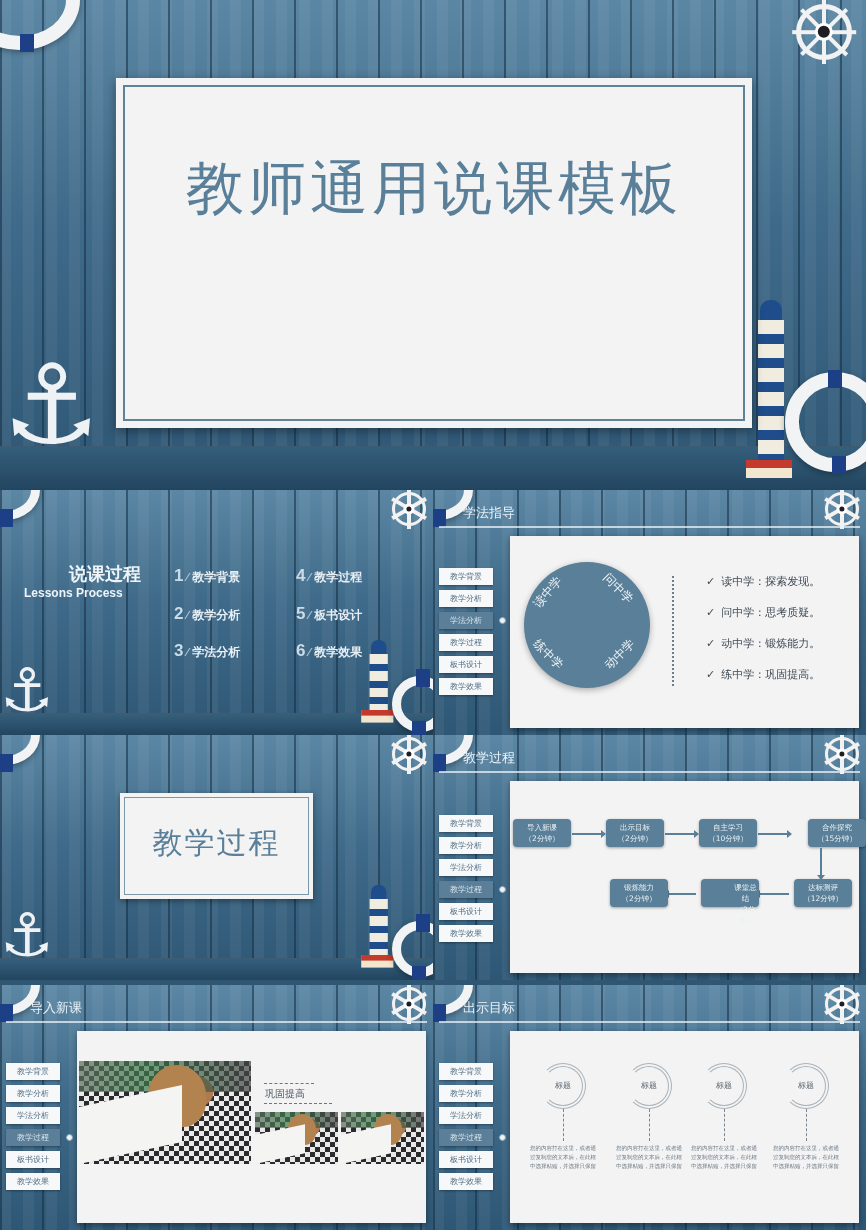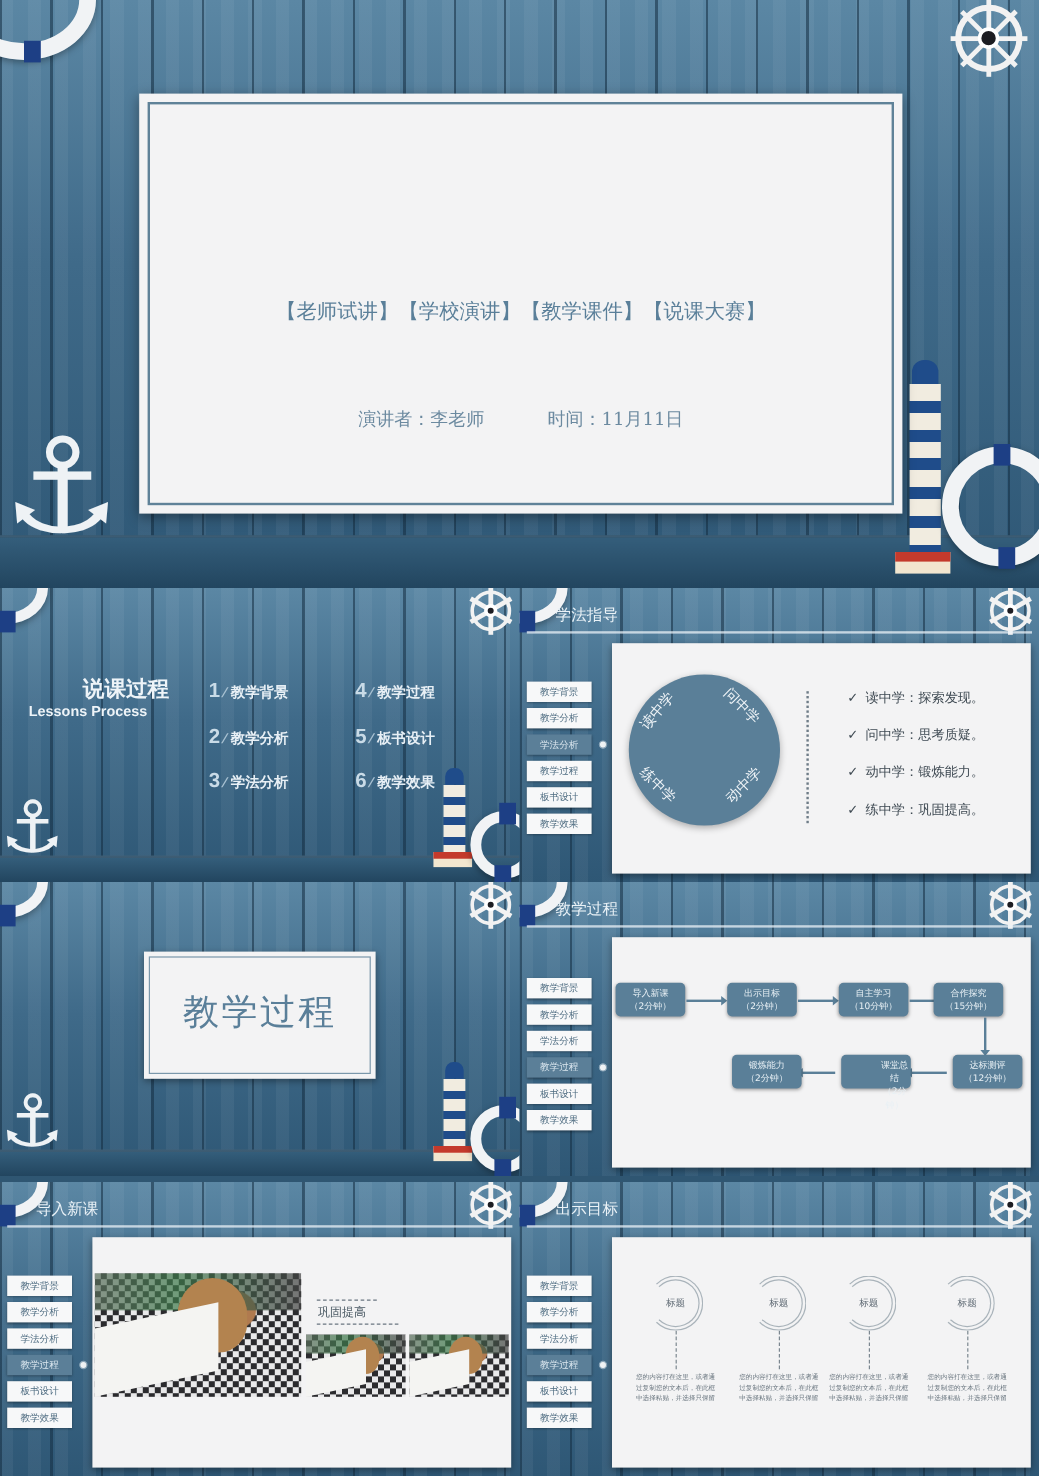--- a/index.html
+++ b/index.html
@@ -159,25 +159,21 @@
   <div class="anchor" style="left:2px;top:350px;font-size:110px;line-height:110px;">⚓</div>
   <div class="lighthouse" style="left:750px;top:300px;">
     <div class="top"></div>
       <div class="body" style="height:140px;"></div>
       <div class="house"></div>
   </div>
   <div class="buoy" style="left:785px;top:372px;width:100px;height:100px;"></div>
 
   <div class="title-card">
     <div class="inner"></div>
-    <div class="tags">【老师试讲】【学校演讲】【教学课件】【说课大赛】</div>
-    <div class="meta-row">
-      <span>演讲者：李老师</span>
-      <span>时间：11月11日</span>
-    </div>
+    <div class="main-title">教师通用说课模板</div>
   </div>
 </div>
 
 <div class="slide wood" style="left:0;top:490px;font-weight:bold;">
   <div class="plank-bottom"></div>
   <div class="buoy" style="left:-30px;top:-30px;width:70px;height:60px;border-width:9px;"></div>
   <div class="wheel" style="left:392px;top:2px;width:34px;height:34px;border-width:3px;">
     <div class="spoke"></div>
       <div class="spoke" style="transform:rotate(60deg)"></div>
       <div class="spoke" style="transform:rotate(120deg)"></div>
@@ -288,21 +284,21 @@
     <div class="flow-box" style="left:96px;top:38px;">
         <div>出示目标</div>
         <div>（2分钟）</div>
       </div>
     <div class="arrow-h r" style="left:155px;top:52px;width:30px;"></div>
     <div class="flow-box" style="left:189px;top:38px;">
         <div>自主学习</div>
         <div>（10分钟）</div>
       </div>
     <div class="arrow-h r" style="left:248px;top:52px;width:30px;"></div>
-    <div class="flow-box" style="left:268px;top:38px;">
+    <div class="flow-box" style="left:298px;top:38px;">
         <div>合作探究</div>
         <div>（15分钟）</div>
       </div>
     <div class="arrow-v" style="left:310px;top:67px;height:28px;"></div>
     <div class="flow-box" style="left:284px;top:98px;">
         <div>达标测评</div>
         <div>（12分钟）</div>
       </div>
     <div class="arrow-h l" style="left:249px;top:112px;width:30px;"></div>
     <div class="flow-box" style="left:191px;top:98px;padding-left:31px;">

